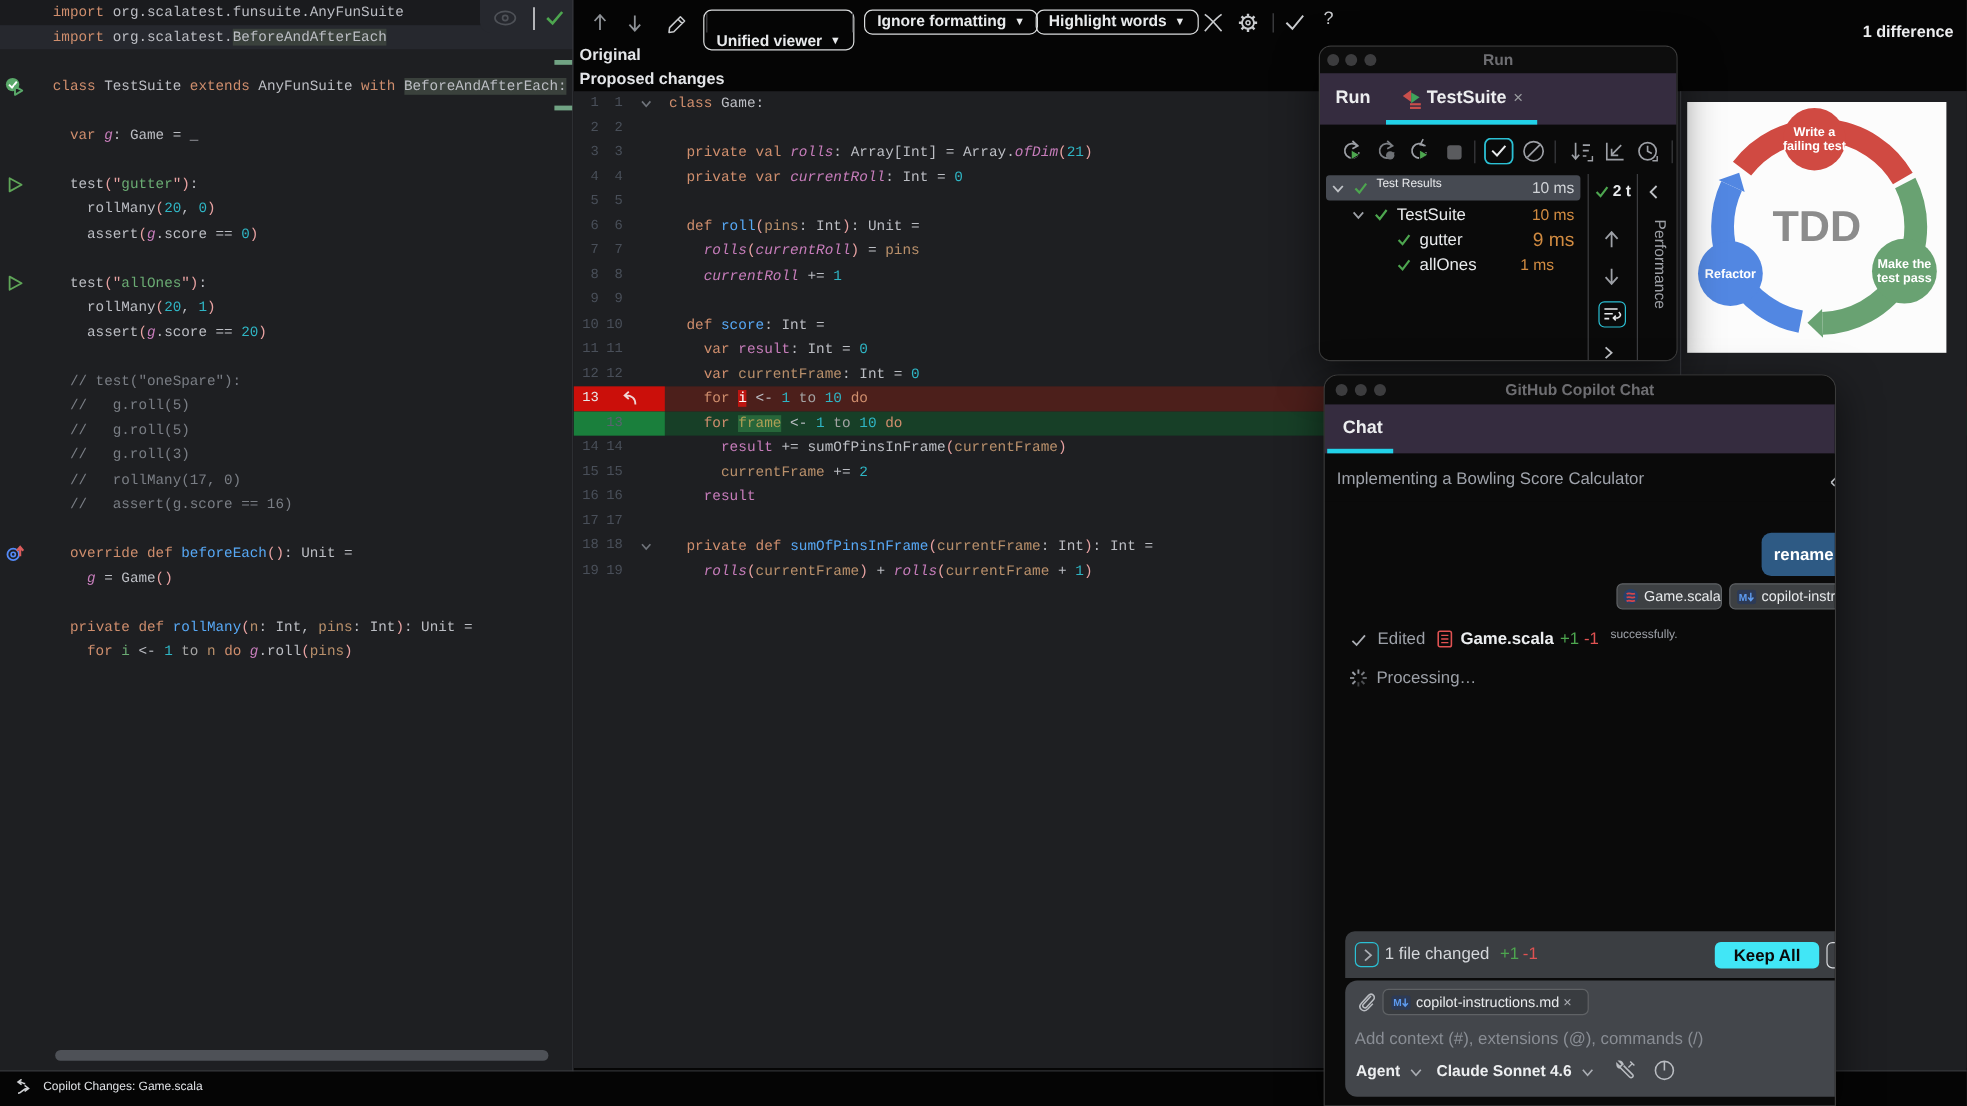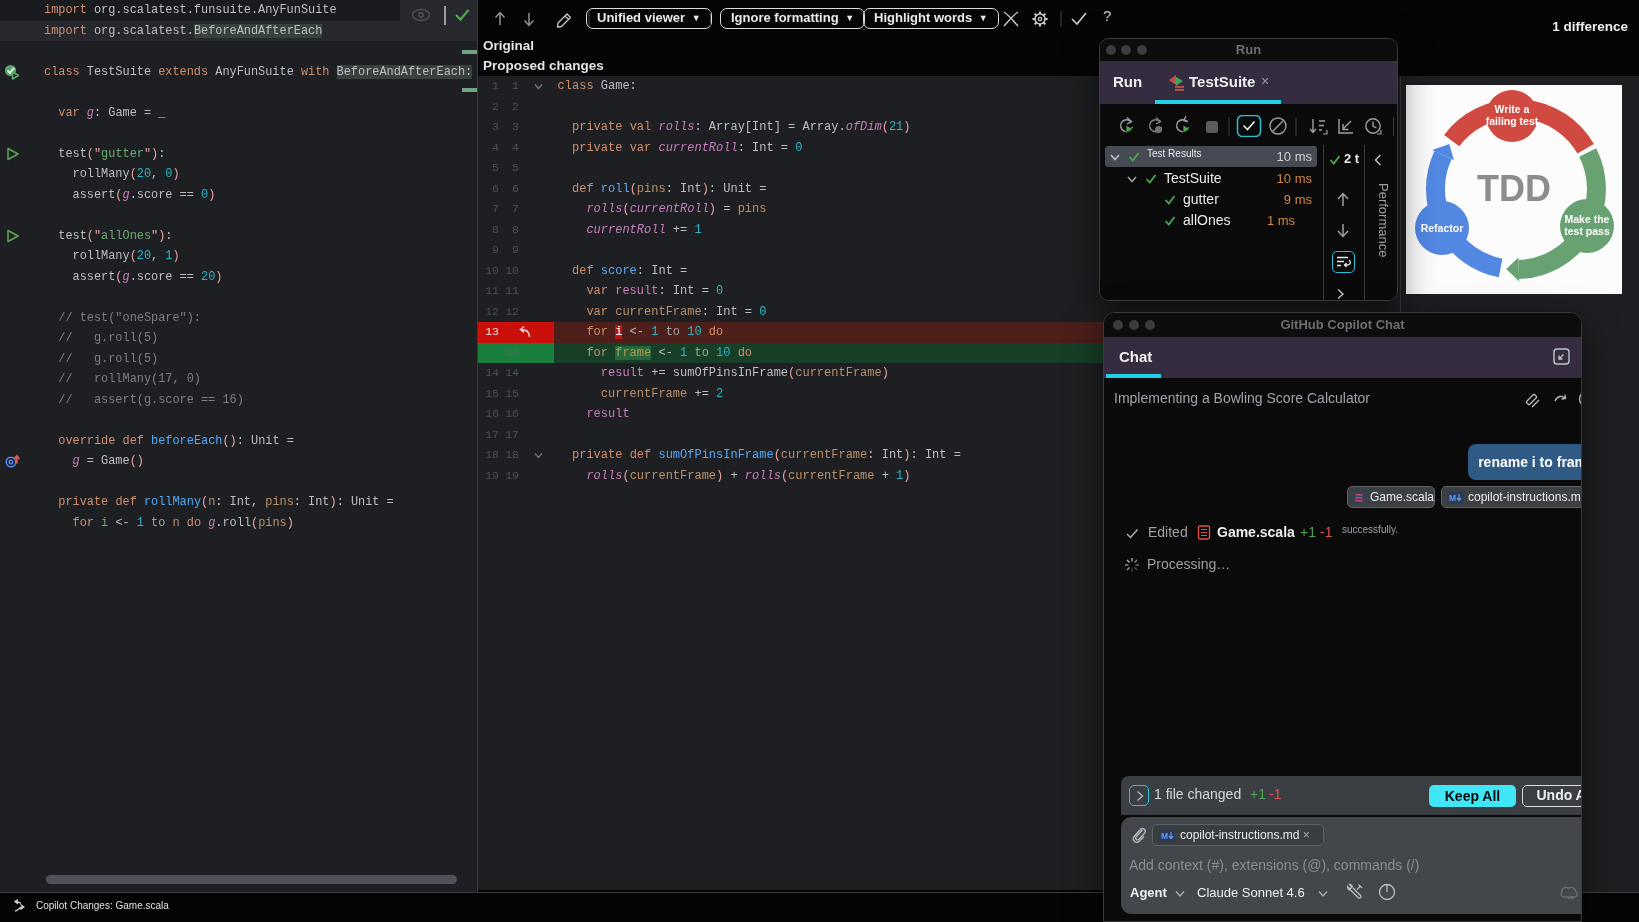--- a/index.html
+++ b/index.html
@@ -50,20 +50,21 @@
   <div class="row"><span class="t">    rollMany</span><span class="b">(</span><span class="n">20</span><span class="t">, </span><span class="n">0</span><span class="b">)</span></div>
   <div class="row"><span class="t">    assert</span><span class="b">(</span><span class="p">g</span><span class="t">.score == </span><span class="n">0</span><span class="b">)</span></div>
   <div class="row"> </div>
   <div class="row"><span class="t">  test</span><span class="b">("</span><span class="s">allOnes</span><span class="b">")</span><span class="t">:</span></div>
   <div class="row"><span class="t">    rollMany</span><span class="b">(</span><span class="n">20</span><span class="t">, </span><span class="n">1</span><span class="b">)</span></div>
   <div class="row"><span class="t">    assert</span><span class="b">(</span><span class="p">g</span><span class="t">.score == </span><span class="n">20</span><span class="b">)</span></div>
   <div class="row"> </div>
   <div class="row"><span class="c">  // test("oneSpare"):</span></div>
   <div class="row"><span class="c">  //   g.roll(5)</span></div>
   <div class="row"><span class="c">  //   g.roll(5)</span></div>
+  <div class="row"><span class="c">  //   g.roll(3)</span></div>
   <div class="row"><span class="c">  //   rollMany(17, 0)</span></div>
   <div class="row"><span class="c">  //   assert(g.score == 16)</span></div>
   <div class="row"> </div>
   <div class="row"><span class="t">  </span><span class="k">override</span><span class="t"> </span><span class="k">def</span><span class="t"> </span><span class="f">beforeEach</span><span class="b">()</span><span class="t">: Unit =</span></div>
   <div class="row"><span class="t">    </span><span class="p">g</span><span class="t"> = Game</span><span class="b">()</span></div>
   <div class="row"> </div>
   <div class="row"><span class="t">  </span><span class="k">private</span><span class="t"> </span><span class="k">def</span><span class="t"> </span><span class="f">rollMany</span><span class="b">(</span><span class="a">n</span><span class="t">: Int, </span><span class="a">pins</span><span class="t">: Int</span><span class="b">)</span><span class="t">: Unit =</span></div>
   <div class="row"><span class="t">    </span><span class="k">for</span><span class="t"> </span><span class="s">i</span><span class="t"> &lt;- </span><span class="n">1</span><span class="t"> </span><span class="to">to</span><span class="t"> </span><span class="a">n</span><span class="t"> </span><span class="k">do</span><span class="t"> </span><span class="p">g</span><span class="t">.roll</span><span class="b">(</span><span class="a">pins</span><span class="b">)</span></div>
 </div>
 
@@ -97,21 +98,21 @@
 <div class="abs" style="left:477px;top:0;width:1px;height:893px;background:#393b40"></div>
 
 <div class="abs" id="dpane">
 
   <svg class="abs" style="left:14px;top:8px" width="110" height="22">
     <path d="M8 17 L8 5 M3.5 9.5 L8 4.5 L12.5 9.5" stroke="#8e9297" stroke-width="1.5" fill="none"></path>
     <path d="M37 5 L37 17 M32.5 12.5 L37 17.5 L41.5 12.5" stroke="#8e9297" stroke-width="1.5" fill="none"></path>
     <path d="M66 15 L75 6 L78.5 9.5 L69.5 18.5 L65.5 19 Z M73 8 L76.5 11.5" stroke="#c9cbce" stroke-width="1.3" fill="none" stroke-linejoin="round"></path>
     <line x1="97" y1="3" x2="97" y2="19" stroke="#46474a" stroke-width="1"></line>
   </svg>
-  <div class="abs" style="left:108px;top:8px;height:21px;border:1.5px solid #dadcdd;border-radius:7px;padding:0 10px;line-height:18px;color:#e8eaec;font-size:13px;font-weight:600;">Unified viewer <span style="font-size:9px;position:relative;top:-1.5px;margin-left:3px;">▼</span></div>
+  <div class="abs" style="left:108px;top:8px;height:21px;border:1.5px solid #dadcdd;border-radius:7px;padding:16px 10px;line-height:18px;color:#e8eaec;font-size:13px;font-weight:600;">Unified viewer <span style="font-size:9px;position:relative;top:-1.5px;margin-left:3px;">▼</span></div>
   <div class="abs" style="left:232px;top:3px;width:1px;height:16px;background:#46474a;top:11px;"></div>
   <div class="abs" style="left:242px;top:8px;height:21px;border:1.5px solid #dadcdd;border-radius:7px;padding:0 10px;line-height:18px;color:#e8eaec;font-size:13px;font-weight:600;">Ignore formatting <span style="font-size:9px;position:relative;top:-1.5px;margin-left:3px;">▼</span></div>
   <div class="abs" style="left:385px;top:8px;height:21px;border:1.5px solid #dadcdd;border-radius:7px;padding:0 10px;line-height:18px;color:#e8eaec;font-size:13px;font-weight:600;">Highlight words <span style="font-size:9px;position:relative;top:-1.5px;margin-left:3px;">▼</span></div>
   <svg class="abs" style="left:524px;top:8px" width="130" height="22">
     <path d="M2 4 C8 8 12 14 16 18 M16 4 C10 8 6 14 2 18" stroke="#c9cbce" stroke-width="1.4" fill="none"></path>
     <g transform="translate(29,2)" stroke="#c9cbce" fill="none">
       <circle cx="9" cy="9" r="5" stroke-width="1.6"></circle>
       <circle cx="9" cy="9" r="1.7" stroke-width="1.3"></circle>
       <path d="M14.0 9.0 L16.6 9.0 M12.5 12.5 L14.4 14.4 M9.0 14.0 L9.0 16.6 M5.5 12.5 L3.6 14.4 M4.0 9.0 L1.4 9.0 M5.5 5.5 L3.6 3.6 M9.0 4.0 L9.0 1.4 M12.5 5.5 L14.4 3.6" stroke-width="2"></path>
     </g>
@@ -272,21 +273,21 @@
       </svg>
     <svg class="abs" style="left:44px;top:27px" width="14" height="14">
         <path d="M2.5 7 L5.8 10.5 L11.5 3" stroke="#4da64f" stroke-width="1.8" fill="none"></path>
       </svg>
     <div class="abs" style="left:64px;top:25px;color:#e8eaec;font-size:14px;">TestSuite</div>
     <div class="abs" style="left:150px;top:26px;width:62px;text-align:right;color:#d18b41;font-size:13px;">10 ms</div>
     <svg class="abs" style="left:63px;top:48px" width="14" height="14">
         <path d="M2.5 7 L5.8 10.5 L11.5 3" stroke="#4da64f" stroke-width="1.8" fill="none"></path>
       </svg>
     <div class="abs" style="left:83px;top:46px;color:#e8eaec;font-size:14px;">gutter</div>
-    <div class="abs" style="left:150px;top:47px;width:62px;text-align:right;color:#d18b41;font-size:13px;">9 ms</div>
+    <div class="abs" style="left:150px;top:47px;width:62px;text-align:right;color:#d18b41;font-size:16px;">9 ms</div>
     <svg class="abs" style="left:63px;top:69px" width="14" height="14">
         <path d="M2.5 7 L5.8 10.5 L11.5 3" stroke="#4da64f" stroke-width="1.8" fill="none"></path>
       </svg>
     <div class="abs" style="left:83px;top:67px;color:#e8eaec;font-size:14px;">allOnes</div>
     <div class="abs" style="left:150px;top:68px;width:62px;text-align:center;color:#d18b41;font-size:13px;">1 ms</div>
 
     <div class="abs" style="left:223px;top:0;width:1px;height:157px;background:#3c3d40;"></div>
     <div class="abs" style="left:264px;top:0;width:1px;height:157px;background:#3c3d40;"></div>
     <svg class="abs" style="left:228px;top:8px" width="14" height="14">
         <path d="M2.5 7 L5.8 10.5 L11.5 3" stroke="#4da64f" stroke-width="1.8" fill="none"></path>
@@ -306,21 +307,21 @@
     <svg class="abs" style="left:234px;top:143px" width="14" height="12">
         <path d="M4 1.5 L9 6 L4 10.5" stroke="#c0c3c7" stroke-width="1.5" fill="none"></path>
       </svg>
     <div class="abs" style="left:271px;top:38px;width:20px;height:110px;color:#9da0a6;font-size:13px;writing-mode:vertical-rl;">Performance</div>
     <svg class="abs" style="left:272px;top:8px" width="12" height="14">
         <path d="M8.5 2 L3.5 7 L8.5 12" stroke="#c0c3c7" stroke-width="1.5" fill="none"></path>
       </svg>
   </div>
 </div>
 
-<div class="abs" style="left:1103px;top:312px;width:479px;height:610px;background:#0a0a0a;border:1px solid #3a3a3a;border-radius:12px 12px 0 0;overflow:hidden;box-shadow:0 12px 35px rgba(0,0,0,0.55);">
+<div class="abs" style="left:1103px;top:312px;width:427px;height:610px;background:#0a0a0a;border:1px solid #3a3a3a;border-radius:12px 12px 0 0;overflow:hidden;box-shadow:0 12px 35px rgba(0,0,0,0.55);">
 
   <div class="abs" style="left:0;top:0;width:100%;height:24px;background:#0d0d0d;">
     <div class="abs" style="left:9px;top:7px;width:10px;height:10px;border-radius:50%;background:#3c3c3e;"></div>
     <div class="abs" style="left:25px;top:7px;width:10px;height:10px;border-radius:50%;background:#3c3c3e;"></div>
     <div class="abs" style="left:41px;top:7px;width:10px;height:10px;border-radius:50%;background:#3c3c3e;"></div>
     <div class="abs" style="left:0;top:4px;width:100%;text-align:center;color:#6e6e72;font-size:13px;font-weight:700;">GitHub Copilot Chat</div>
   </div>
 
   <div class="abs" style="left:0;top:24px;width:100%;height:41px;background:#352c3f;">
     <div class="abs" style="left:15px;top:11px;color:#ecedef;font-size:15px;font-weight:700;">Chat</div>
@@ -408,21 +409,21 @@
       <svg style="position:relative;top:2.5px;margin-right:4px;" width="17" height="13">
           <rect x="0.5" y="0.5" width="16" height="12" rx="2.5" fill="#2d3a55"></rect>
           <text x="2" y="9.5" fill="#5e9bef" font-size="8.5" font-weight="bold" font-family="Liberation Sans">M</text>
           <path d="M12 3 L12 9 M9.8 7 L12 9.5 L14.2 7" stroke="#5e9bef" stroke-width="1.2" fill="none"></path>
         </svg>copilot-instructions.md <span style="color:#aaadb3;">×</span></div>
     <div class="abs" style="left:8px;top:40px;color:#898d94;font-size:14px;">Add context (#), extensions (@), commands (/)</div>
     <div class="abs" style="left:9px;top:68px;color:#eceef0;font-size:13px;font-weight:700;">Agent</div>
     <svg class="abs" style="left:53px;top:72px" width="12" height="10">
         <path d="M2 2.5 L6 7 L10 2.5" stroke="#aaadb3" stroke-width="1.4" fill="none"></path>
       </svg>
-    <div class="abs" style="left:76px;top:68px;color:#eceef0;font-size:13px;font-weight:400;">Claude Sonnet 4.6</div>
+    <div class="abs" style="left:76px;top:68px;color:#eceef0;font-size:13px;font-weight:700;">Claude Sonnet 4.6</div>
     <svg class="abs" style="left:196px;top:72px" width="12" height="10">
         <path d="M2 2.5 L6 7 L10 2.5" stroke="#aaadb3" stroke-width="1.4" fill="none"></path>
       </svg>
     <svg class="abs" style="left:225px;top:66px" width="18" height="17" stroke="#b9bcc1" stroke-width="1.3" fill="none">
       <path d="M6.5 4.5 C6.5 2.5 5 1.5 3.5 1.5 L6 4 L4 6 L1.5 3.5 C1.5 5.5 2.5 7 4.5 7 L12 14.5 C13.5 16 16 14 14.5 12.5 L7 5"></path>
       <path d="M11 6.5 L14.5 3 M12.5 1.5 L16 5" stroke-width="1.2"></path>
     </svg>
     <svg class="abs" style="left:257px;top:66px" width="18" height="18">
         <circle cx="9" cy="9" r="7.5" stroke="#b9bcc1" stroke-width="1.3" fill="none"></circle>
         <path d="M9 9 L9 2" stroke="#b9bcc1" stroke-width="1.3"></path>

